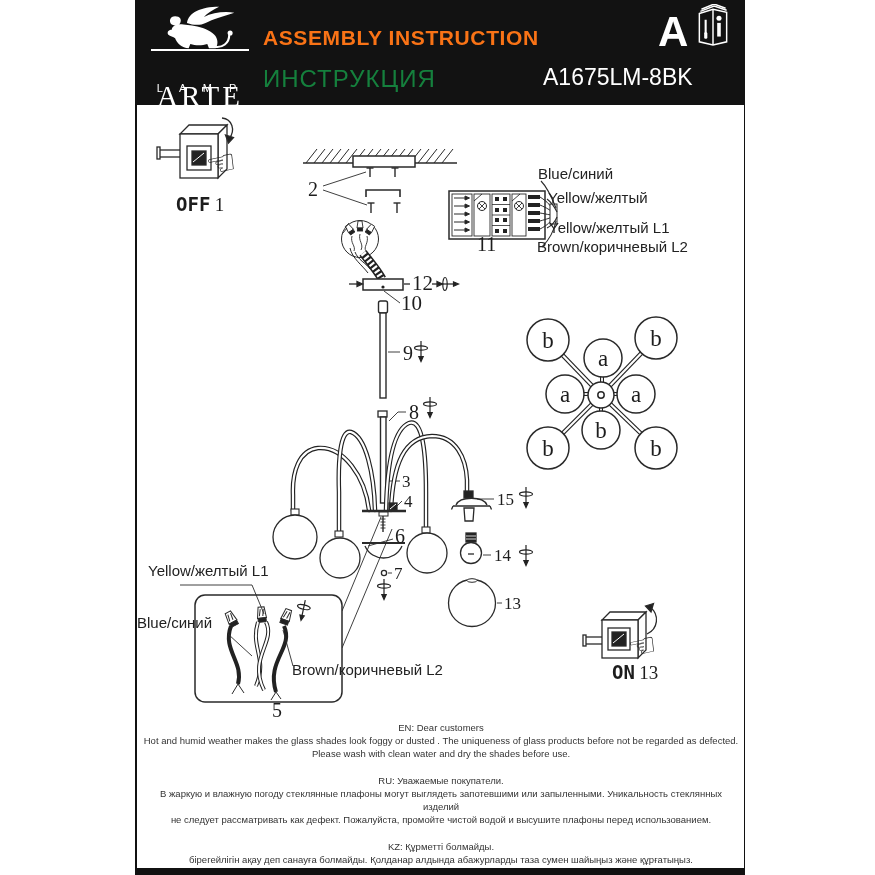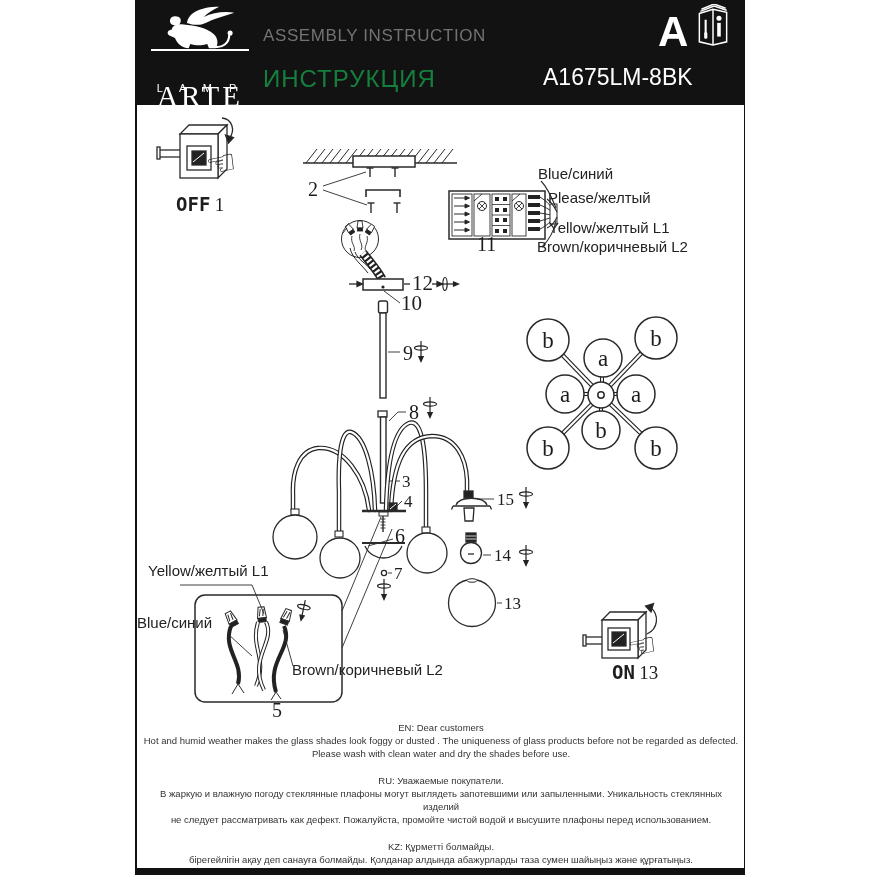--- a/index.html
+++ b/index.html
@@ -1,21 +1,21 @@
 <!DOCTYPE html>
 <html><head>
 <meta charset="utf-8">
 <style>
   html,body{margin:0;padding:0;background:#ffffff;}
   #page{position:relative;width:875px;height:875px;background:#ffffff;overflow:hidden;
         font-family:"Liberation Sans",sans-serif;color:#1d1d1d;}
   .abs{position:absolute;}
   
   #hdr{left:135px;top:0;width:610px;height:105px;background:#121212;color:#fff;}
-  .hdr-en{left:128px;top:26px;font-size:17px;letter-spacing:.6px;color:#737373;}
+  .hdr-en{left:128px;top:26px;font-size:21px;letter-spacing:.6px;color:#f97316;font-weight:bold;}
   .hdr-ru{left:128px;top:65px;font-size:24px;letter-spacing:1px;color:#15803d;}
   .hdr-model{left:408px;top:64px;font-size:23px;color:#fff;}
   .hdr-size{left:523px;top:8px;font-size:42px;color:#fff;font-weight:bold;}
   .brand-word{left:16px;top:50px;width:98px;text-align:center;font-family:"Liberation Serif",serif;
               font-size:29px;letter-spacing:3px;color:#fff;margin-top:30px;}
   .brand-sub{left:16px;top:82px;width:98px;text-align:center;font-size:11px;letter-spacing:7px;color:#fff;}
   .brand-rule{left:16px;top:49px;width:98px;height:2px;background:#fff;}
   
   .vline{width:1.5px;background:#111;top:104px;height:765px;}
   #botbar{left:135px;top:868px;width:610px;height:7px;background:#111;}
@@ -435,21 +435,21 @@
   <div class="abs num n17" style="left:402px;top:473px">3</div>
   <div class="abs num n17" style="left:404px;top:493px">4</div>
   <div class="abs num n20" style="left:395px;top:526px">6</div>
   <div class="abs num n17" style="left:394px;top:565px">7</div>
   <div class="abs num n17" style="left:497px;top:491px">15</div>
   <div class="abs num n17" style="left:494px;top:547px">14</div>
   <div class="abs num n17" style="left:504px;top:595px">13</div>
   <div class="abs num n20" style="left:272px;top:700px">5</div>
 
   <div class="abs wire" style="left:538px;top:166px">Blue/синий</div>
-  <div class="abs wire" style="left:548px;top:190px">Please/желтый</div>
+  <div class="abs wire" style="left:548px;top:190px">Yellow/желтый</div>
   <div class="abs wire" style="left:549px;top:220px">Yellow/желтый L1</div>
   <div class="abs wire" style="left:537px;top:239px">Brown/коричневый L2</div>
 
   <div class="abs wire" style="left:148px;top:563px">Yellow/желтый L1</div>
   <div class="abs wire" style="left:137px;top:615px">Blue/синий</div>
   <div class="abs wire" style="left:292px;top:662px">Brown/коричневый L2</div>
 
   <div class="abs lt" style="left:548px;top:341px">b</div>
   <div class="abs lt" style="left:656px;top:339px">b</div>
   <div class="abs lt" style="left:548px;top:449px">b</div>

